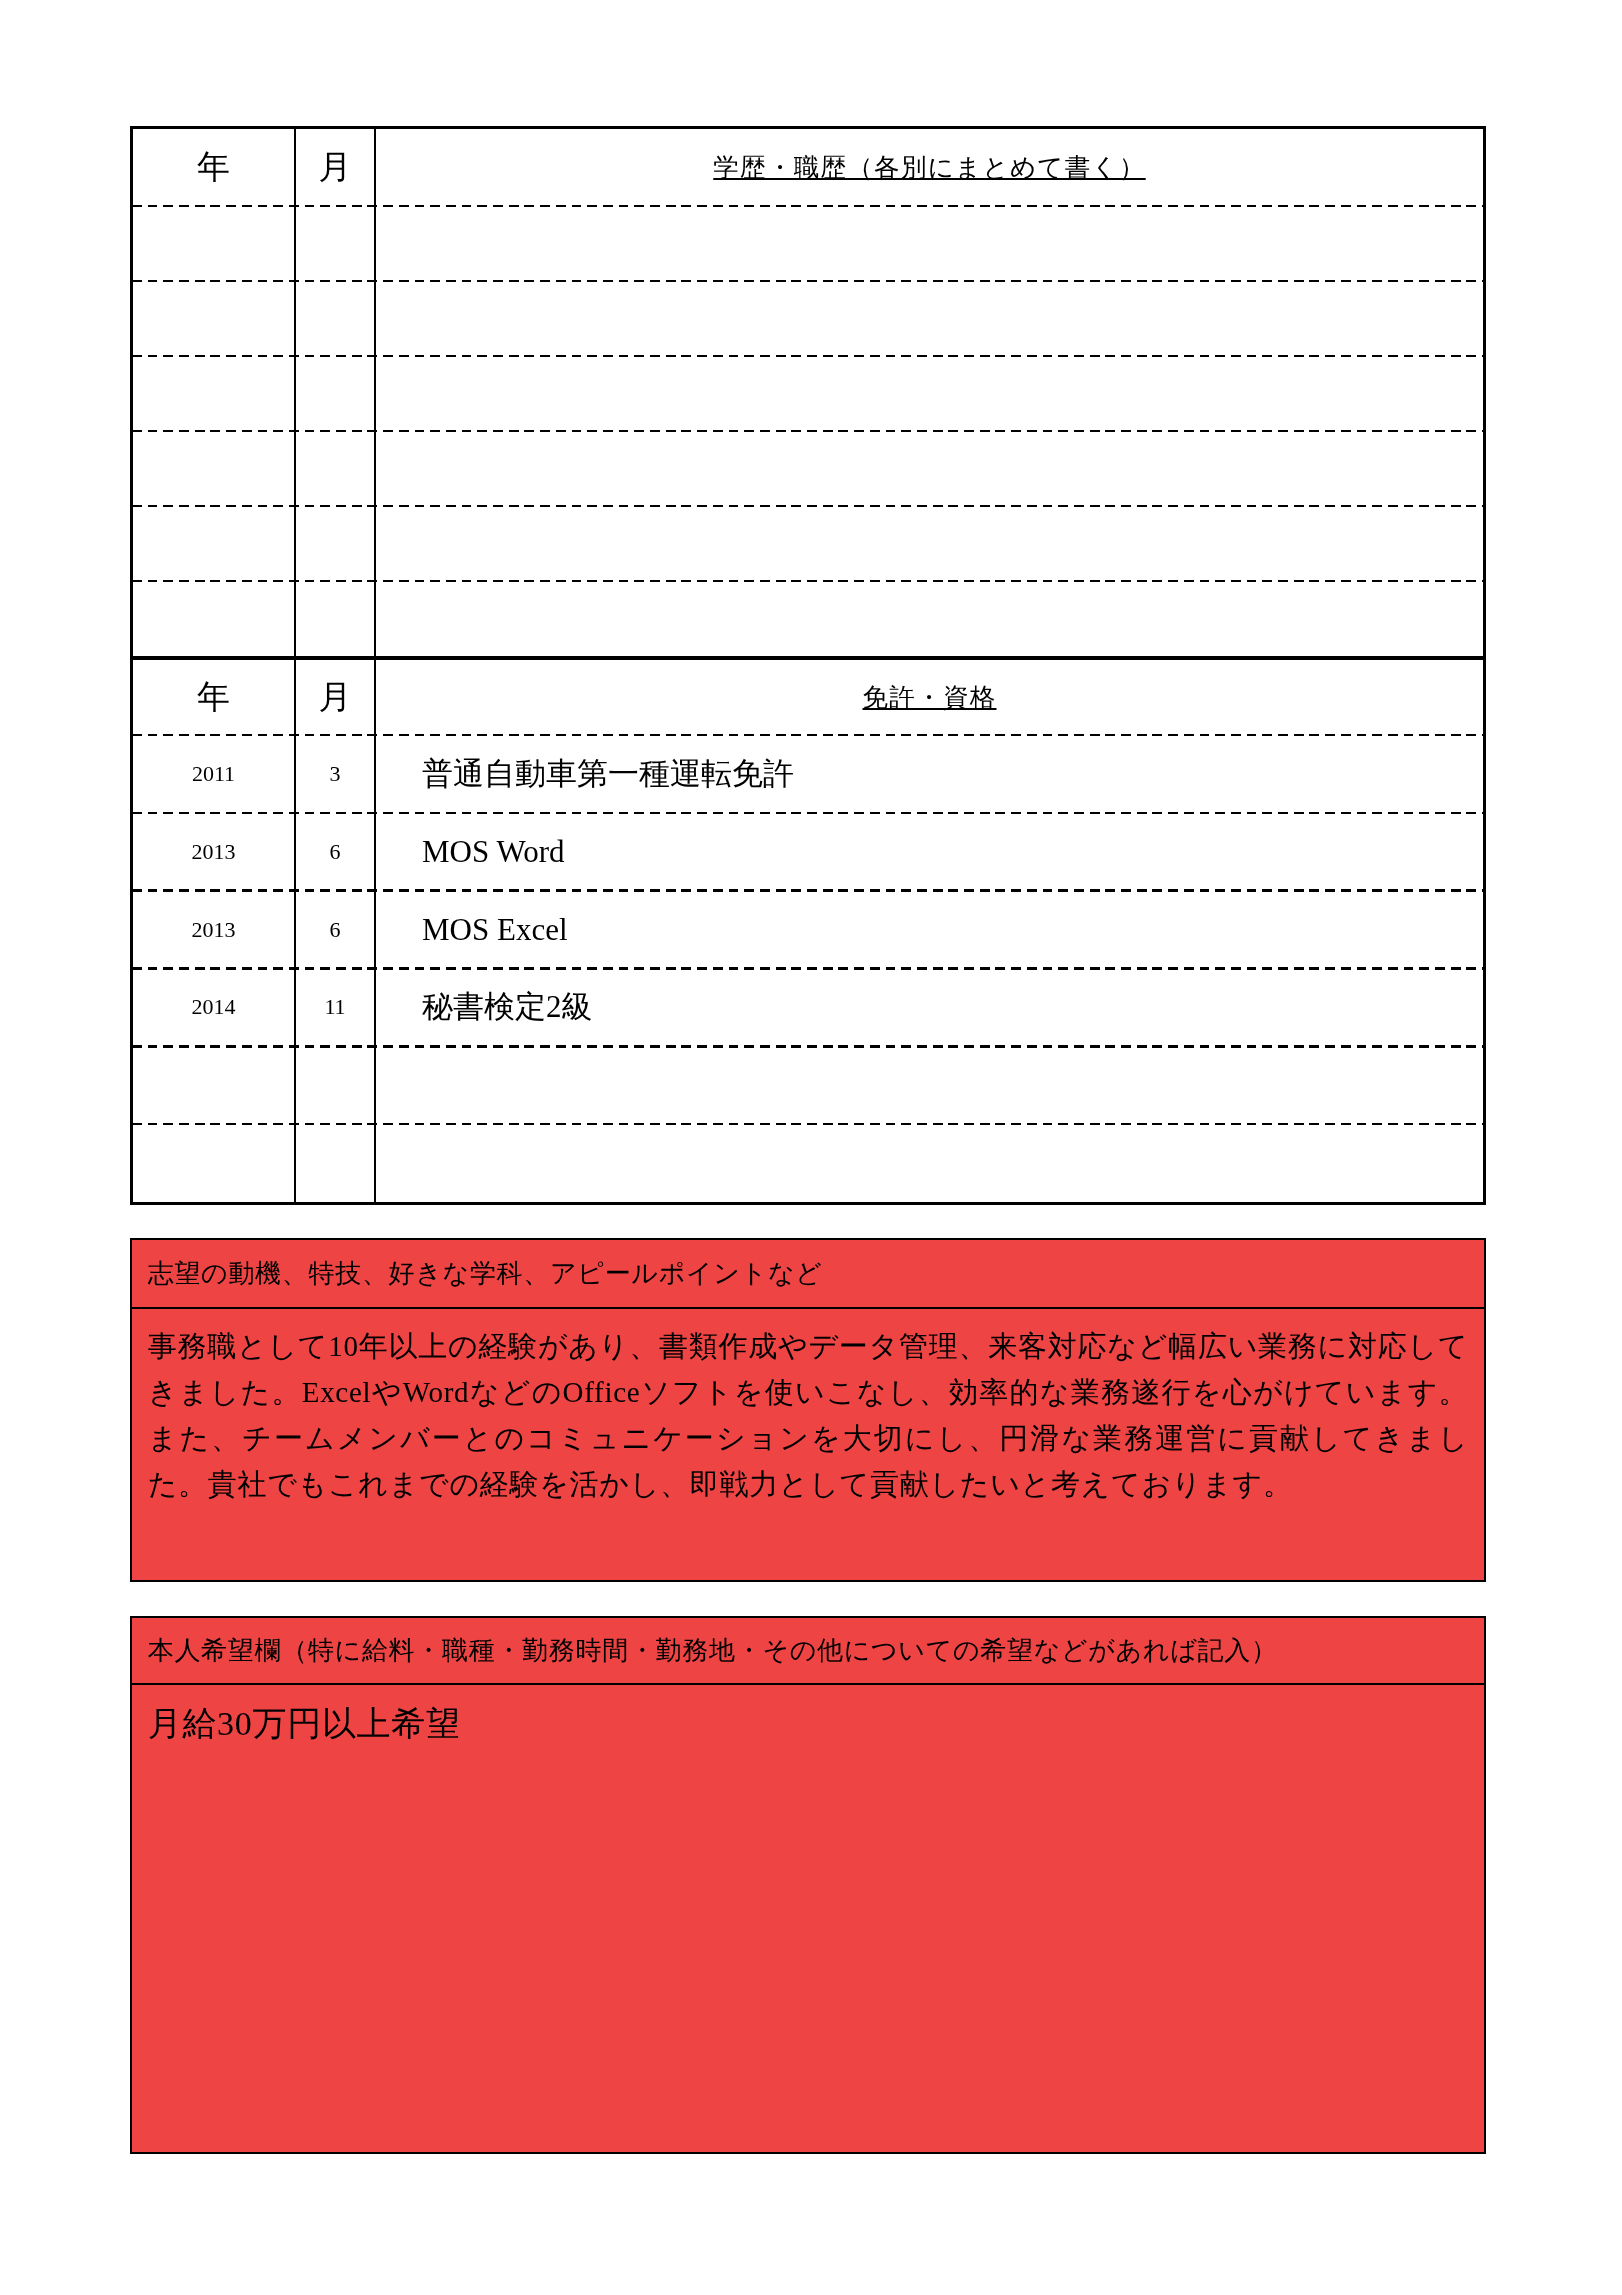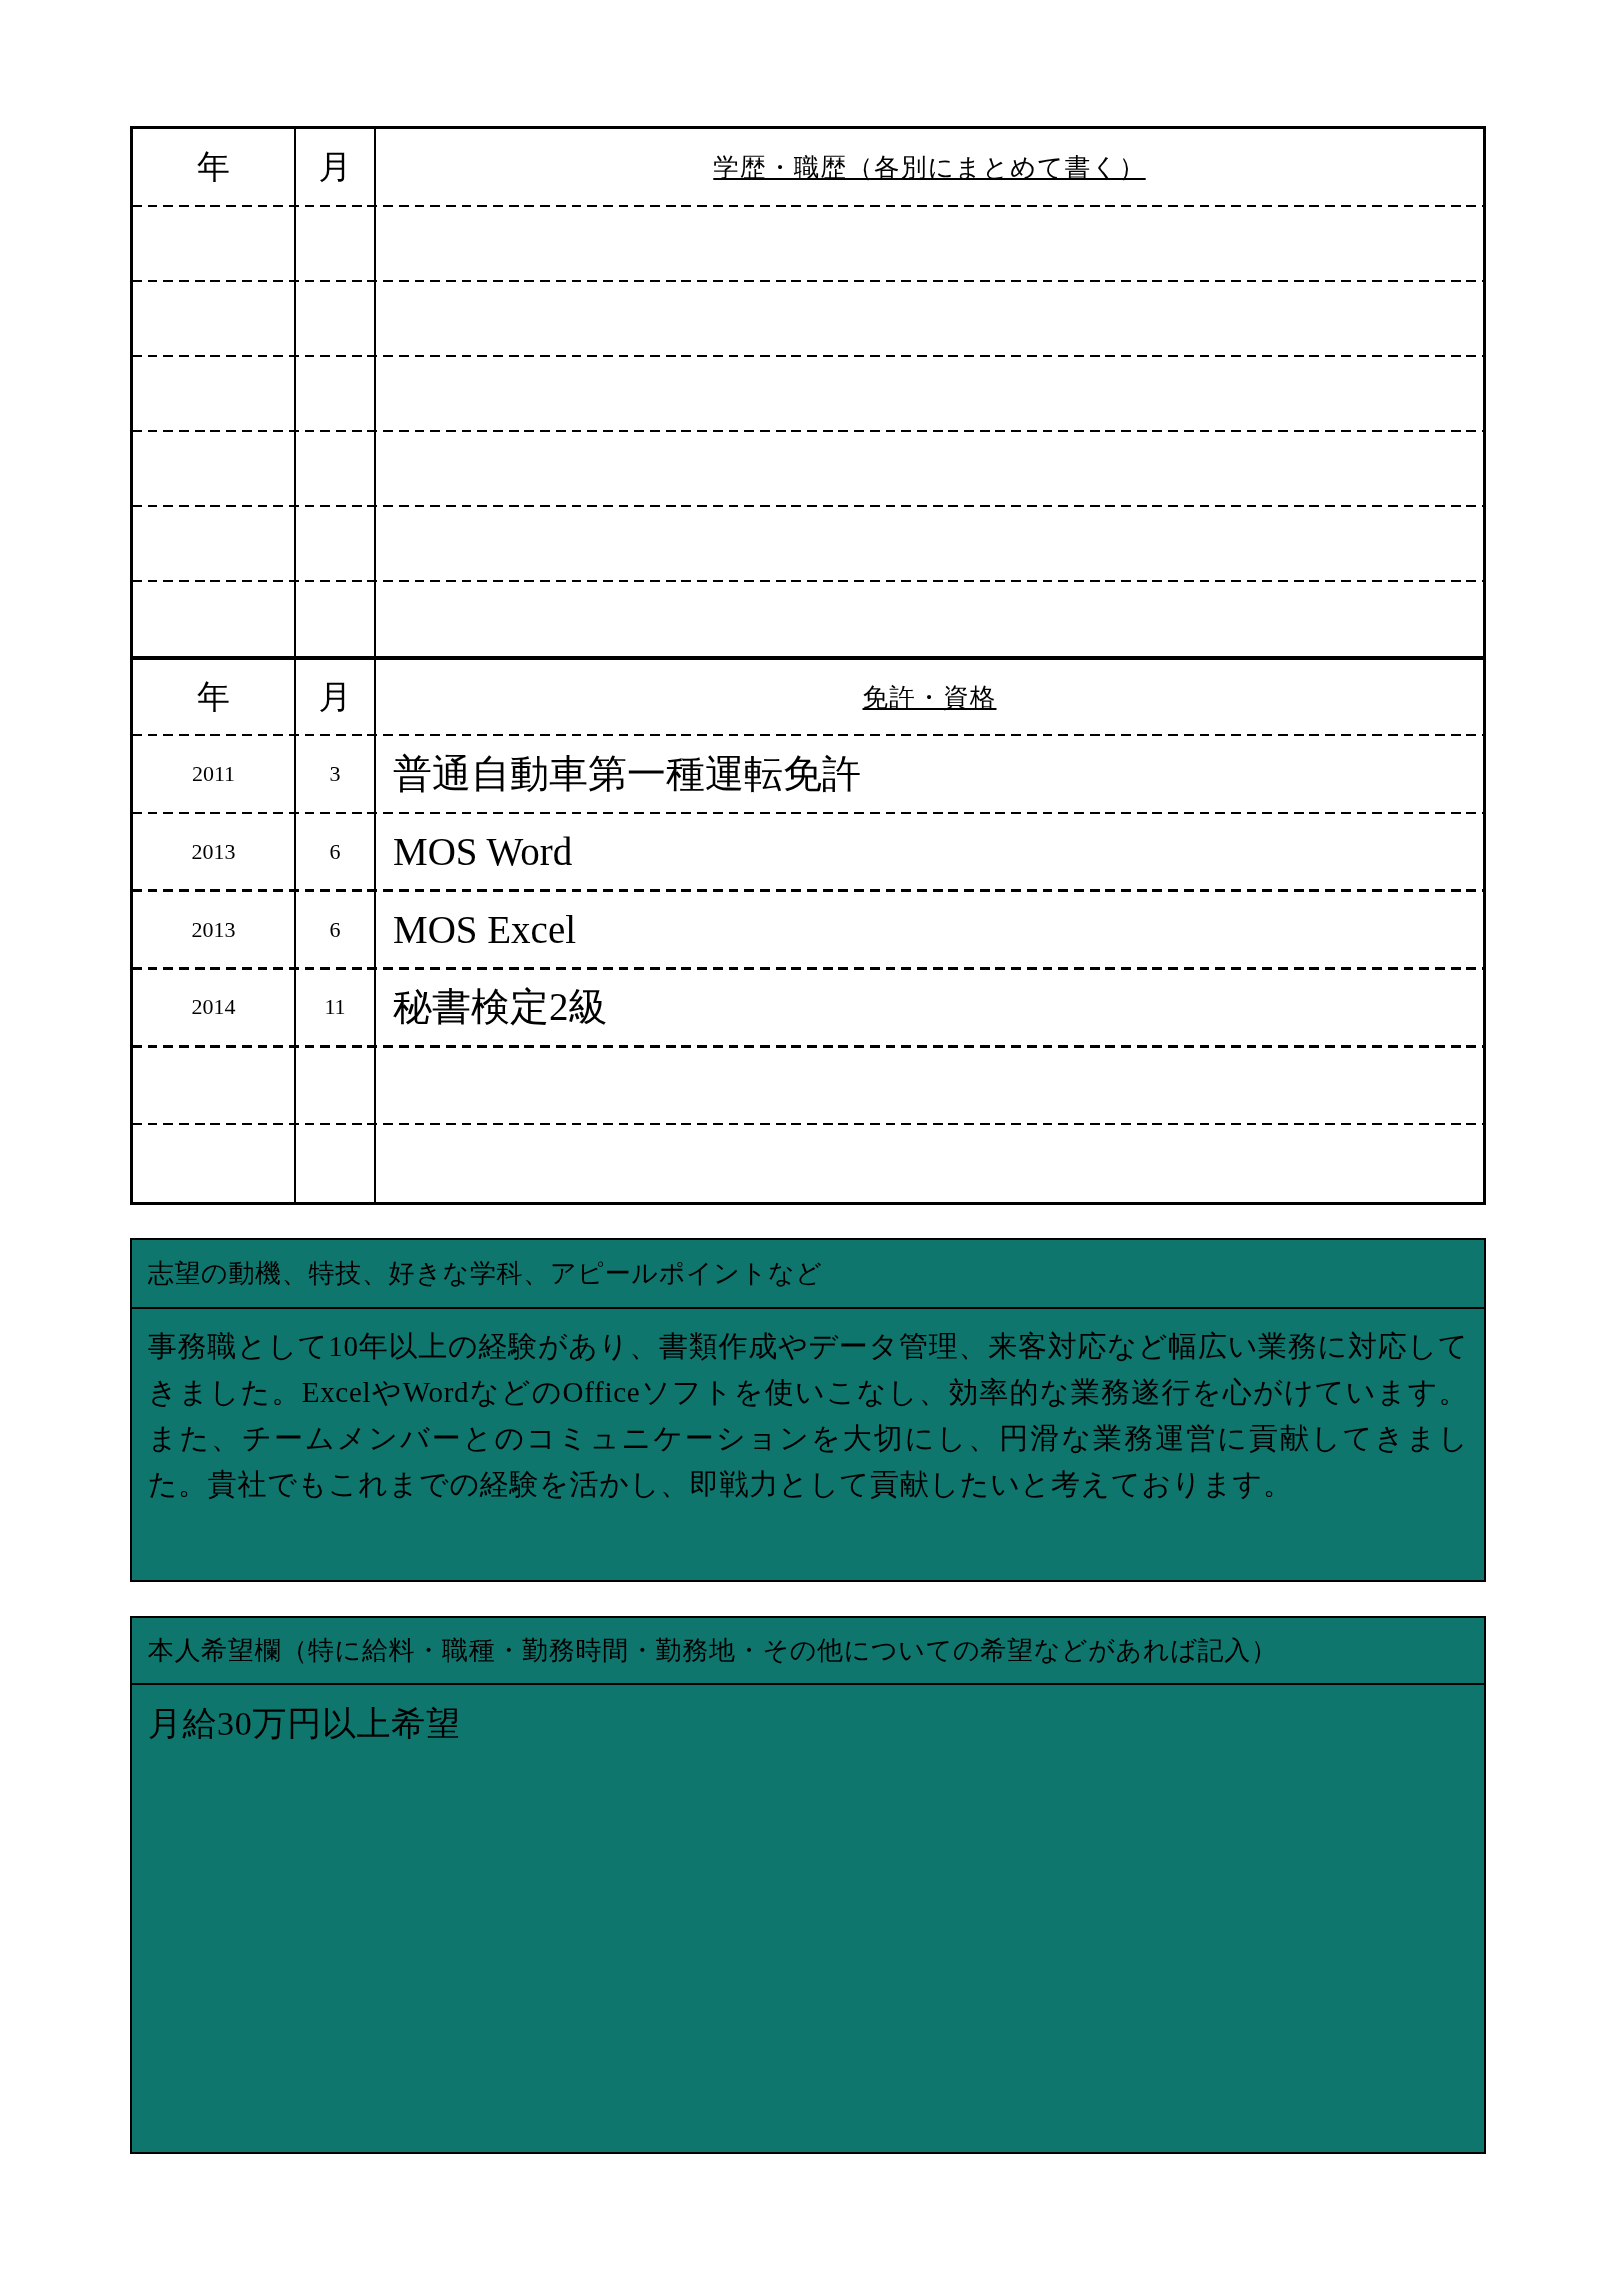--- a/index.html
+++ b/index.html
@@ -34,28 +34,28 @@
     display:flex;align-items:center;justify-content:center;
     box-sizing:border-box;min-width:0;
   }
   .c-year{width:163px;border-right:2px solid #000;}
   .c-month{width:80px;border-right:2px solid #000;}
   .c-text{flex:1 1 auto;justify-content:flex-start;padding-left:17px;}
   .hdr .c-text{justify-content:center;padding-left:0;}
   .hdr-label{font-size:33px;}
   .hdr-title{font-size:25.5px;letter-spacing:1.3px;text-decoration:underline;}
   .val-year,.val-month{font-size:22px;}
-  .val-text{font-size:39px;}
+  .val-text{font-size:31px;margin-left:29px;}
 
   
   .text-box{
     left:130px;width:1356px;
     border:2.6px solid #000;
     display:flex;flex-direction:column;
-    background:#0f766e;
+    background:#ef4444;
   }
   .box-head{
     flex:0 0 auto;display:flex;align-items:center;
     border-bottom:2.6px solid #000;
     padding:0 15.7px;font-size:26px;letter-spacing:0.7px;
     box-sizing:border-box;
   }
   .box-body{
     flex:1 1 auto;
     padding:14.4px 15.7px;

